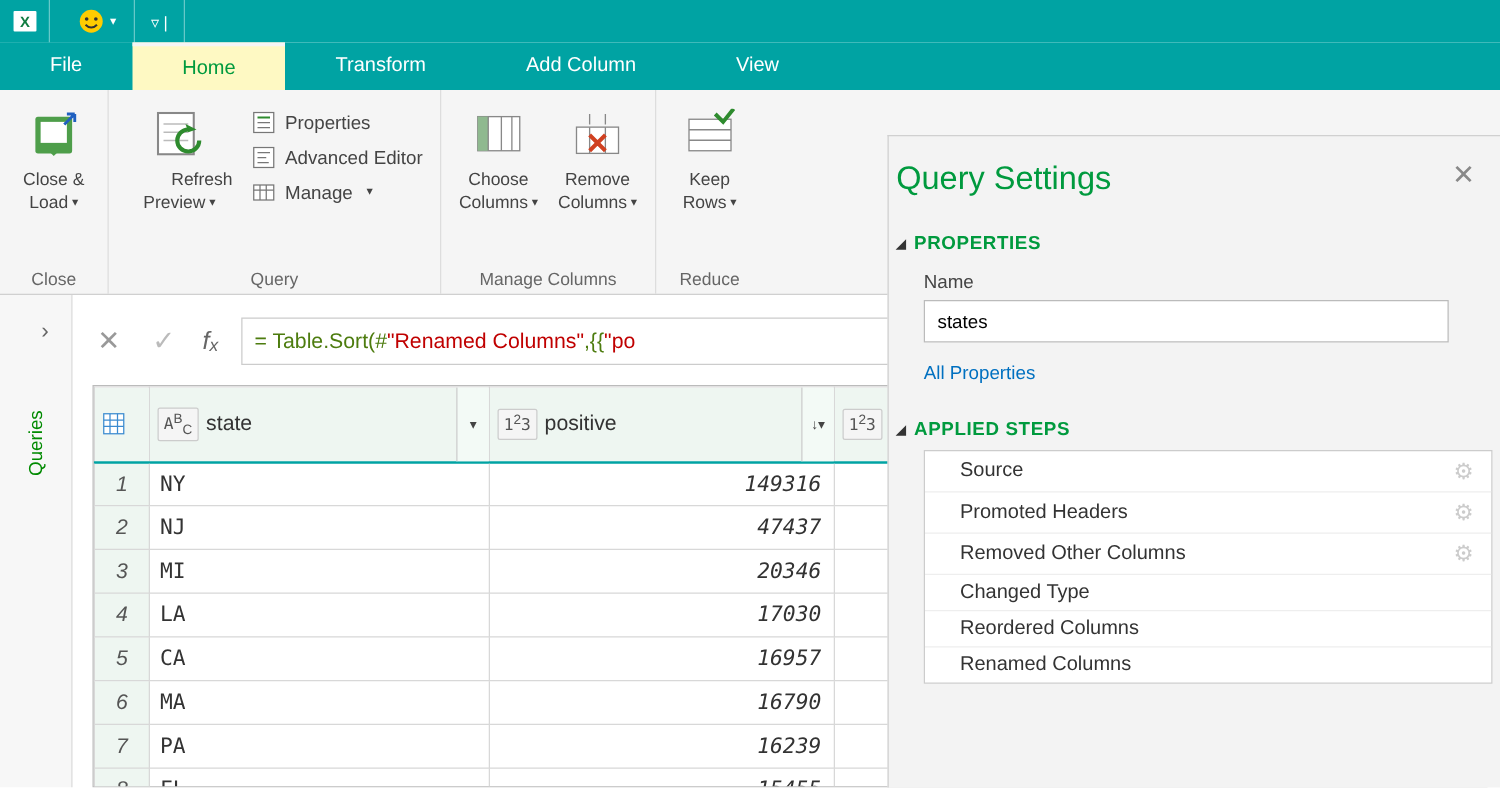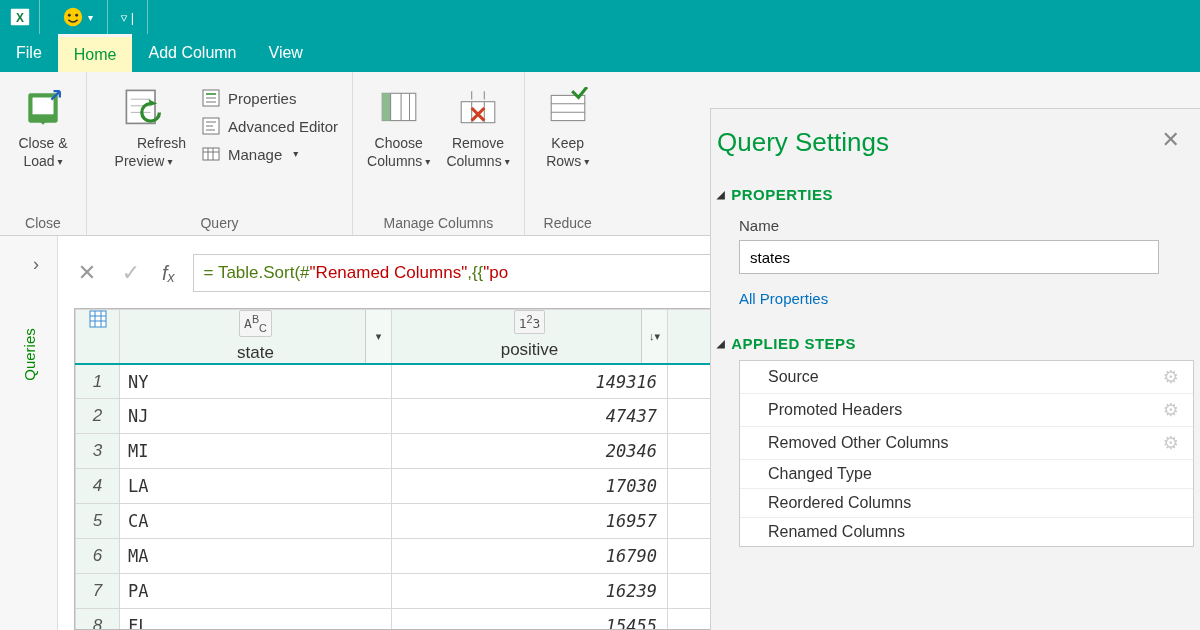--- a/index.html
+++ b/index.html
@@ -7,21 +7,21 @@
 
 
 .titlebar { height: 34px; background: #00a3a3; color: #fff; display: flex; align-items: center; }
 .tb-icon-box { width: 40px; height: 34px; display: flex; align-items: center; justify-content: center; border-right: 1px solid rgba(255,255,255,0.4); }
 .tb-smile { width: 60px; height: 34px; display: flex; align-items: center; justify-content: center; gap: 4px; border-right: 1px solid rgba(255,255,255,0.4); }
 .tb-eq { width: 40px; display: flex; align-items: center; justify-content: center; color: #fff; font-size: 13px; border-right: 1px solid rgba(255,255,255,0.4); height: 34px;}
 .tb-title { padding-left: 8px; font-size: 16px; }
 
 
 .ribbon-tabs { height: 38px; background: #00a3a3; display: flex; align-items: stretch; }
-.ribbon-tab { padding: 0 16px; display: flex; align-items: center; color: #fff; font-size: 16px; cursor: pointer; }
+.ribbon-tab { padding: 0 40px; display: flex; align-items: center; color: #fff; font-size: 16px; cursor: pointer; }
 .ribbon-tab.file { background: #00a3a3; color: #fff; }
 .ribbon-tab.active { background: #fef9c3; color: #009a3e; border-top: 3px solid #f5f5f5; }
 
 
 .ribbon { height: 164px; background: #f5f5f5; border-bottom: 1px solid #d0d0d0; display: flex; }
 .ribbon-group { border-right: 1px solid #ddd; padding: 2px 8px 0 8px; display: flex; flex-direction: column; }
 .ribbon-group-content { flex: 1; display: flex; align-items: flex-start; gap: 4px; padding-top: 6px;}
 .ribbon-group-label { text-align: center; font-size: 14px; color: #666; padding: 4px 0; }
 .big-btn { display: flex; flex-direction: column; align-items: center; justify-content: flex-start; padding: 6px 6px 0 6px; min-width: 70px; cursor: pointer; }
 .big-btn .ic { width: 44px; height: 44px; display: flex; align-items: center; justify-content: center; }
@@ -48,21 +48,21 @@
 .fb-code-str { color: #c00000; }
 
 
 .tbl-wrap { position: absolute; left: 74px; top: 72px; right: 10px; bottom: 0; border: 1px solid #bbb; overflow: hidden; }
 table { border-collapse: collapse; width: 100%; table-layout: fixed; }
 th, td { border: 1px solid #d8d8d8; font-size: 17px; height: 35px; }
 thead th { background: #eef6f1; font-weight: normal; color: #333; position: relative; padding: 0; border-bottom: 2px solid #00a3a3;}
 .col-row { width: 44px; }
 .col-state { width: 272px; }
 .col-pos { width: 276px; }
-thead th .th-inner { display: flex; align-items: center; gap: 6px; padding: 0 6px; height: 100%; flex-direction: column; }
+thead th .th-inner { display: flex; align-items: center; gap: 6px; padding: 16px 6px; height: 100%; }
 .type-tag { font-family: Consolas, monospace; font-size: 13px; background: #f5f5f5; padding: 2px 4px; border: 1px solid #ccc; border-radius: 2px; color: #555;}
 .th-drop { position: absolute; right: 0; top: 0; bottom: 0; width: 26px; border-left: 1px solid #ccc; display: flex; align-items: center; justify-content: center; font-size: 11px; color: #444; cursor: pointer; background: #f3faf6;}
 tbody td.rownum { background: #eef6f1; text-align: center; color: #555; font-style: italic;}
 tbody td.state { font-family: Consolas, monospace; padding-left: 8px; }
 tbody td.pos { font-family: Consolas, monospace; text-align: right; padding-right: 10px; font-style: italic; }
 
 
 .qs-panel { position: absolute; top: 108px; right: 0; width: 490px; bottom: 0; background: #f3f3f3; border-left: 1px solid #d0d0d0; border-top: 1px solid #d0d0d0; padding: 18px 6px; }
 .qs-title { font-size: 26px; color: #009a3e; font-weight: 300; }
 .qs-close { position: absolute; top: 18px; right: 20px; font-size: 22px; color: #888; cursor: pointer; }
@@ -98,20 +98,21 @@
         <path d="M7 15 Q12 20 17 15" stroke="#333" stroke-width="1.8" fill="none"></path>
       </svg>
     <span style="color:#fff;font-size:10px;">▾</span>
   </div>
   <div class="tb-eq">▿ |</div>
 </div>
 
 <div class="ribbon-tabs">
   <div class="ribbon-tab file">File</div>
   <div class="ribbon-tab active">Home</div>
+  <div class="ribbon-tab">Transform</div>
   <div class="ribbon-tab">Add Column</div>
   <div class="ribbon-tab">View</div>
 </div>
 
 <div class="ribbon">
 
   <div class="ribbon-group">
     <div class="ribbon-group-content">
       <div class="big-btn">
         <div class="ic">

